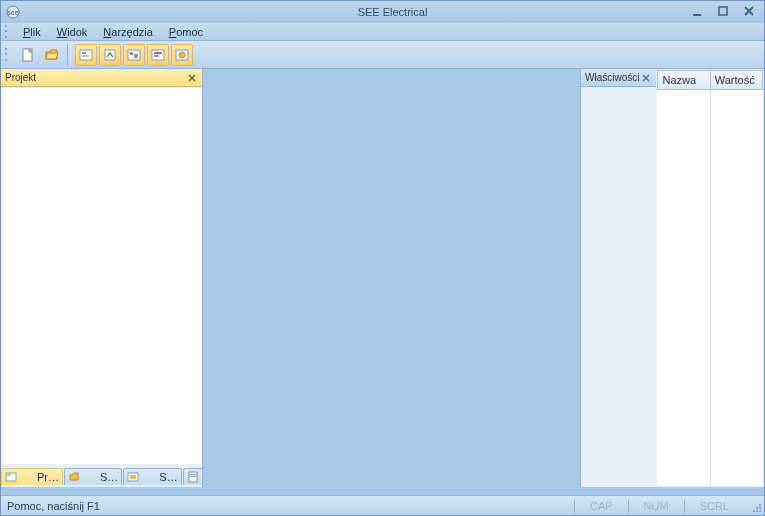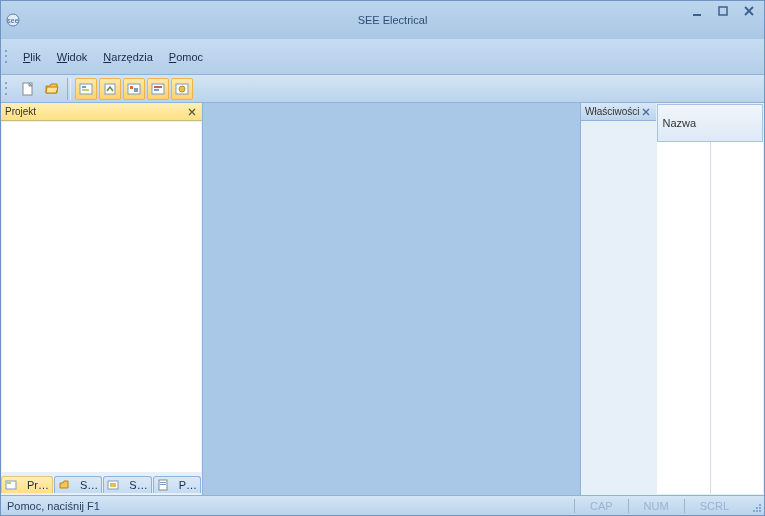--- a/index.html
+++ b/index.html
@@ -1,65 +1,65 @@
 <!DOCTYPE html>
 <html><head>
 <meta charset="utf-8">
 <style>
   * { box-sizing: border-box; margin: 0; padding: 0; }
   html, body { width: 765px; height: 516px; overflow: hidden; font-family: Tahoma, Arial, sans-serif; font-size: 11px; }
   body { background: #a9c7e6; border: 1px solid #6f95c4; display: flex; flex-direction: column; }
 
   
-  .titlebar { height: 38px; background: linear-gradient(#bcd5ec, #a9c7e6); display: flex; align-items: center; position: relative; }
+  .titlebar { height: 22px; background: linear-gradient(#bcd5ec, #a9c7e6); display: flex; align-items: center; position: relative; }
   .titlebar .app-icon { width: 16px; height: 16px; margin-left: 4px; display:flex; align-items:center; justify-content:center; }
   .titlebar .title { flex: 1; text-align: center; color: #2f4d7a; font-size: 11px; }
   .winbtns { position: absolute; right: 6px; top: 2px; display: flex; gap: 8px; }
   .winbtn { width: 18px; height: 16px; display: flex; align-items: center; justify-content: center; color: #3c5f92; cursor: default; }
   .winbtn svg { width: 12px; height: 12px; }
 
   
-  .menubar { height: 36px; background: linear-gradient(#c6dcf1, #b4cee9); display: flex; align-items: center; border-bottom: 1px solid #8eb3db; padding-left: 4px; }
+  .menubar { height: 18px; background: linear-gradient(#c6dcf1, #b4cee9); display: flex; align-items: center; border-bottom: 1px solid #8eb3db; padding-left: 4px; }
   .grip { width: 6px; height: 16px; display:flex; flex-direction:column; justify-content:space-around; margin-right:4px;}
   .grip span { width:2px; height:2px; background:#6f95c4; border-radius:50%;}
   .menuitem { padding: 2px 8px; color: #1a2a4a; }
   .menuitem u { text-decoration: underline; }
 
   
   .toolbar { height: 28px; background: linear-gradient(#d4e5f5, #bad3ec); border-bottom: 1px solid #8eb3db; display: flex; align-items: center; padding-left: 4px; gap:2px;}
   .tbtn { width: 22px; height: 22px; display: flex; align-items: center; justify-content: center; border: 1px solid transparent; border-radius: 2px; }
   .tbtn.hl { background: linear-gradient(#ffe9a8, #ffd16a); border: 1px solid #f0b24c; }
   .tsep { width: 4px; height: 22px; border-left: 1px solid #8eb3db; border-right: 1px solid #e5f0fa; margin: 0 2px; }
 
   
   .mainarea { flex: 1; display: flex; overflow: hidden; }
   .leftpanel { width: 202px; display: flex; flex-direction: column; background: #e7f0f9; border-right: 1px solid #8eb3db; }
   .panel-header { height: 18px; display: flex; align-items: center; justify-content: space-between; padding: 0 3px 0 4px; font-size: 10px; color: #333; border-bottom: 1px solid #cab97e; }
   .panel-header.yellow { background: linear-gradient(#ffefb5, #ffe083); }
   .panel-header.blue { background: linear-gradient(#d8e7f6, #bcd5ec); border-bottom: 1px solid #8eb3db; }
   .closex { width: 14px; height: 14px; display:flex; align-items:center; justify-content:center; color:#5a5a3a; }
   .panel-body { flex: 1; background: #fff; margin: 1px; }
   .left-tabs { height: 22px; display: flex; align-items:center; overflow:hidden; }
-  .lt { display:flex; align-items:center; gap:10px; padding: 2px 3px; margin-right:1px; border:1px solid #8eb3db; border-bottom:none; background: linear-gradient(#dce9f6,#c6dcf1); font-size:11px; color:#1a2a4a; border-radius: 3px 3px 0 0; white-space:nowrap;}
+  .lt { display:flex; align-items:center; gap:20px; padding: 2px 3px; margin-right:1px; border:1px solid #8eb3db; border-bottom:none; background: linear-gradient(#dce9f6,#c6dcf1); font-size:11px; color:#1a2a4a; border-radius: 3px 3px 0 0; white-space:nowrap;}
   .lt.active { background: linear-gradient(#ffefb5, #ffe083); border-color:#e0c678;}
   .lt svg {width:12px;height:12px;flex:none;}
 
   .center { flex: 1; background: #a9c7e6; }
 
   .rightpanel { width: 184px; display: flex; flex-direction: row; background: #e7f0f9; border-left: 1px solid #8eb3db; }
   .propgrid { flex:1; background:#fff; margin:1px; display:flex; flex-direction:column;}
-  .prophdr { display:flex; height:38px; }
+  .prophdr { display:flex; height:20px; }
   .prophdr div { flex:1; background: linear-gradient(#f2f6fb,#dde9f5); border:1px solid #a8c2de; border-right:none; display:flex; align-items:center; padding-left:4px; color:#333;}
   .prophdr div:last-child { border-right:1px solid #a8c2de;}
   .propbody { flex:1; display:flex;}
   .propbody .col { flex:1; border-right:1px solid #d0ddeb;}
   .desc { height:70px; background:#eaf1f9; border-top:1px solid #a8c2de; margin:0;}
 
   
-  .statusbar { height: 20px; background: linear-gradient(#d4e5f5, #bad3ec); border-top: 1px solid #8eb3db; display:flex; align-items:center; padding-left:6px; color:#2a4165; font-size:11px;}
+  .statusbar { height: 20px; background: linear-gradient(#d4e5f5, #bad3ec); border-top: 1px solid #8eb3db; display:flex; align-items:center; padding-left:6px; color:#2a4165; font-size:11px;margin-top:8px;}
   .statusbar .spacer{flex:1;}
   .indic { padding: 0 15px; color:#9ab3cf; border-left:1px solid #9ab3cf; height:14px; display:flex; align-items:center;}
   .sgrip { width:14px; height:14px; margin:0 2px 0 4px; position:relative;}
   .sgrip svg{position:absolute;right:0;bottom:0;}
 </style>
 </head>
 <body>
 
 <div class="titlebar">
   <span class="app-icon">
@@ -204,20 +204,21 @@
       <span>Właściwości</span>
       <span class="closex" style="color:#4a6a9a">
           <svg width="10" height="10" viewBox="0 0 10 10">
             <path d="M2 2 L8 8 M8 2 L2 8" stroke="currentColor" stroke-width="1.3"></path>
           </svg>
         </span>
     </div>
     <div class="propgrid">
       <div class="prophdr">
         <div>Nazwa</div>
+        <div>Wartość</div>
       </div>
       <div class="propbody">
         <div class="col"></div>
           <div class="col" style="border-right:none"></div>
       </div>
     </div>
     <div class="desc"></div>
   </div>
 </div>
 

